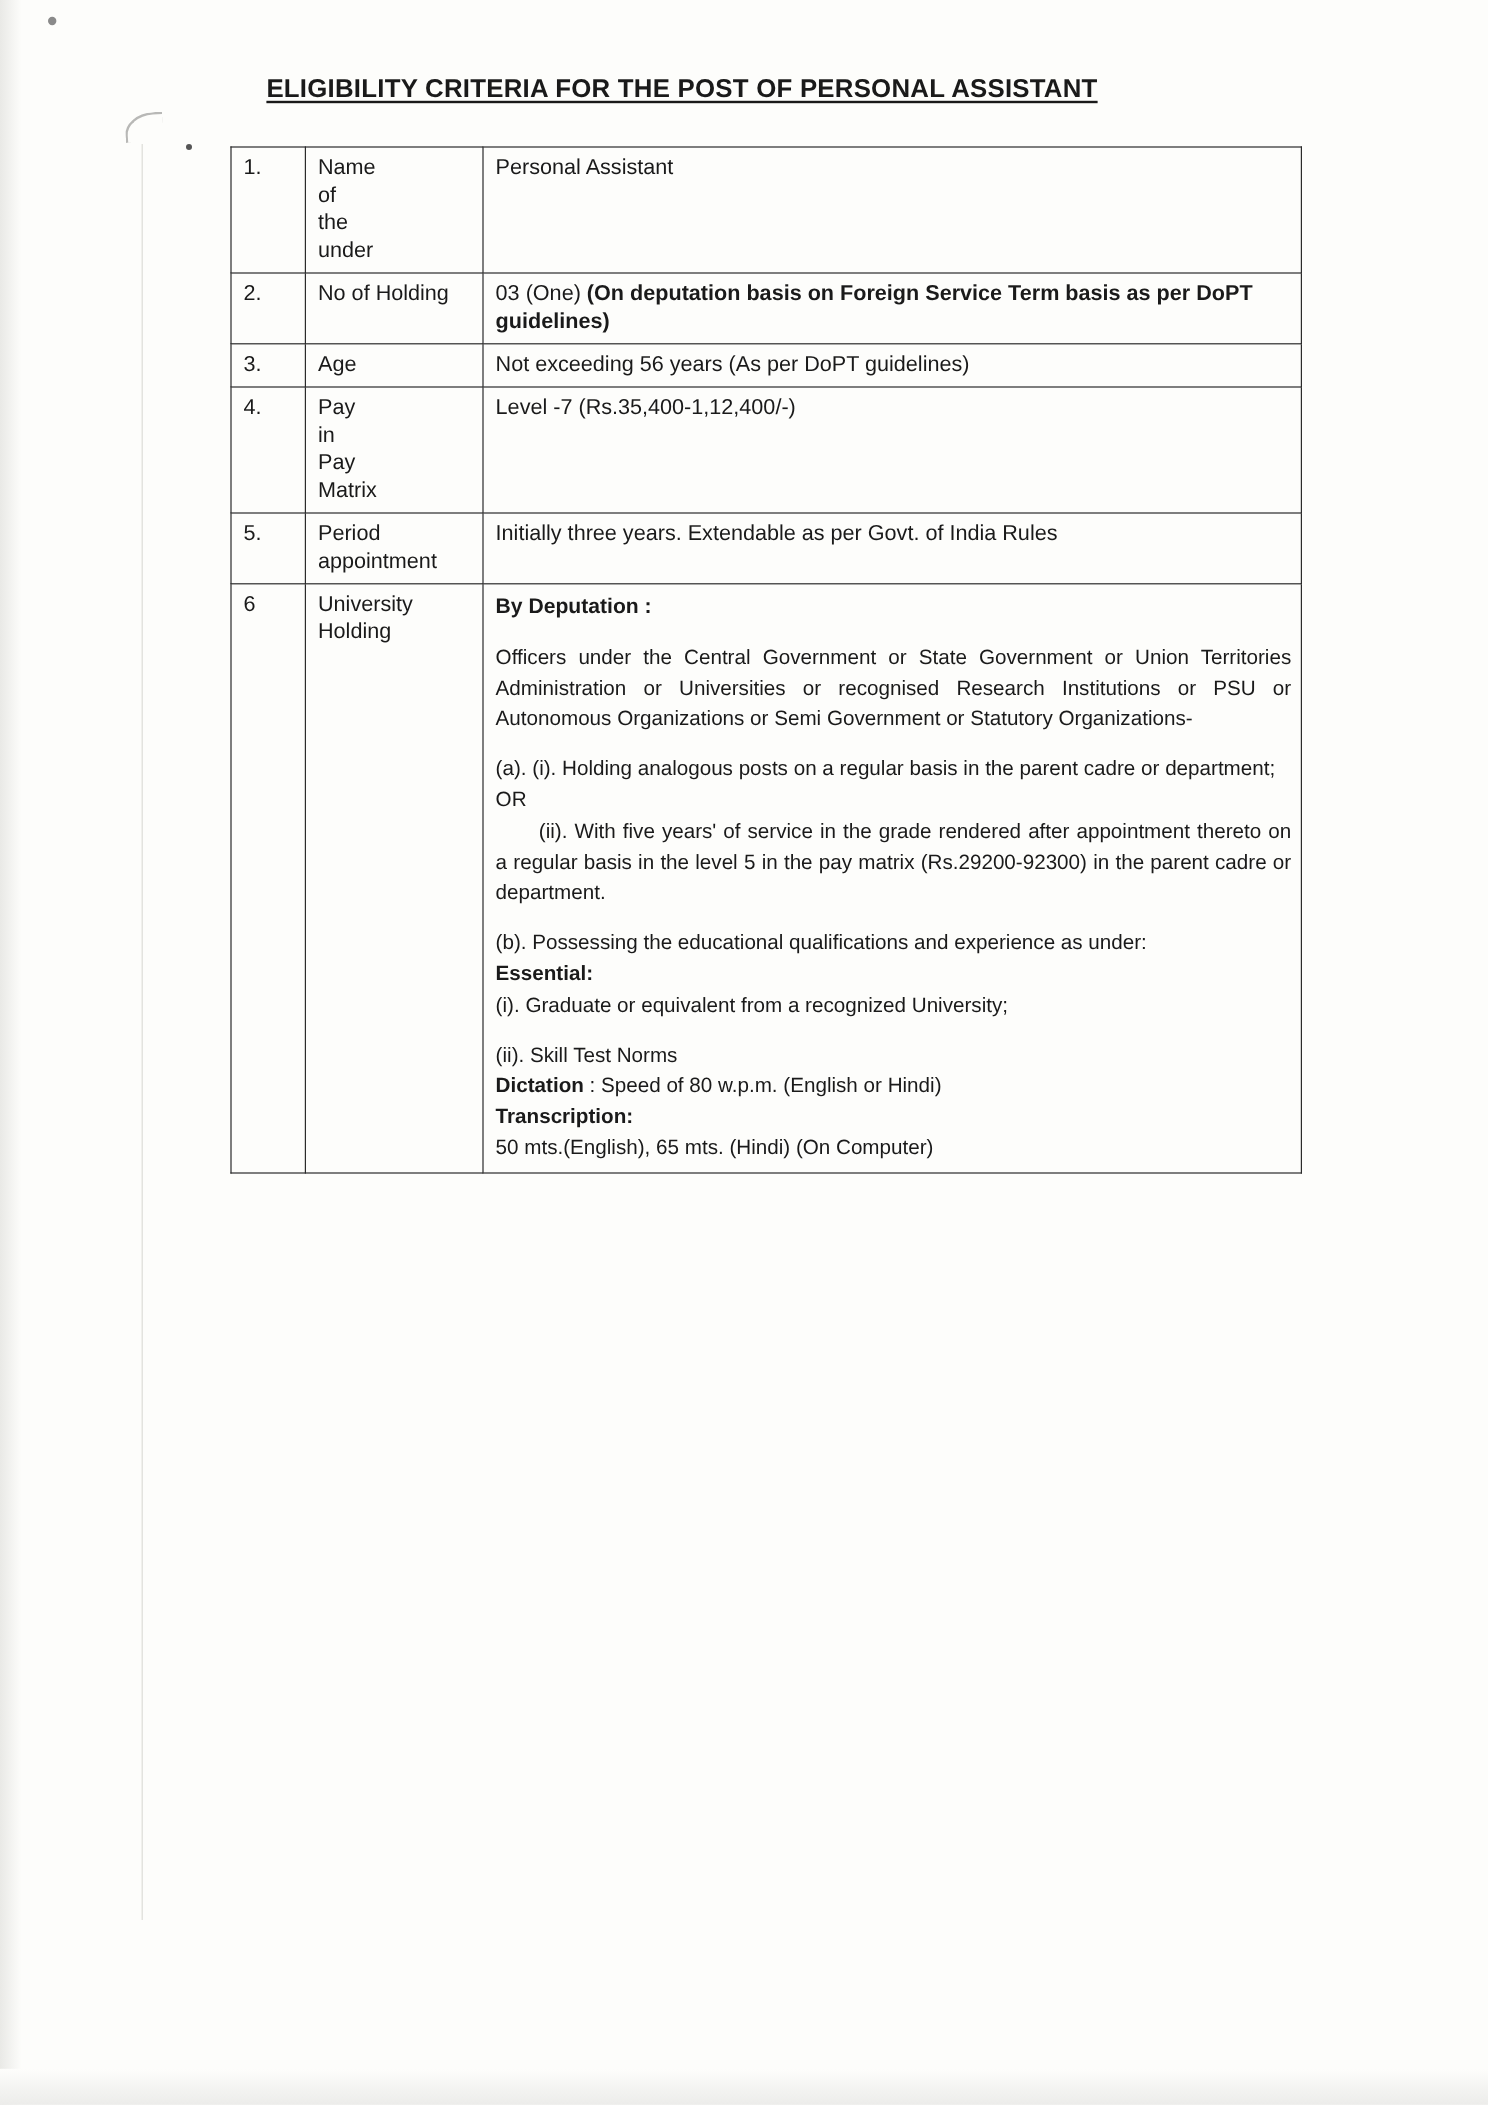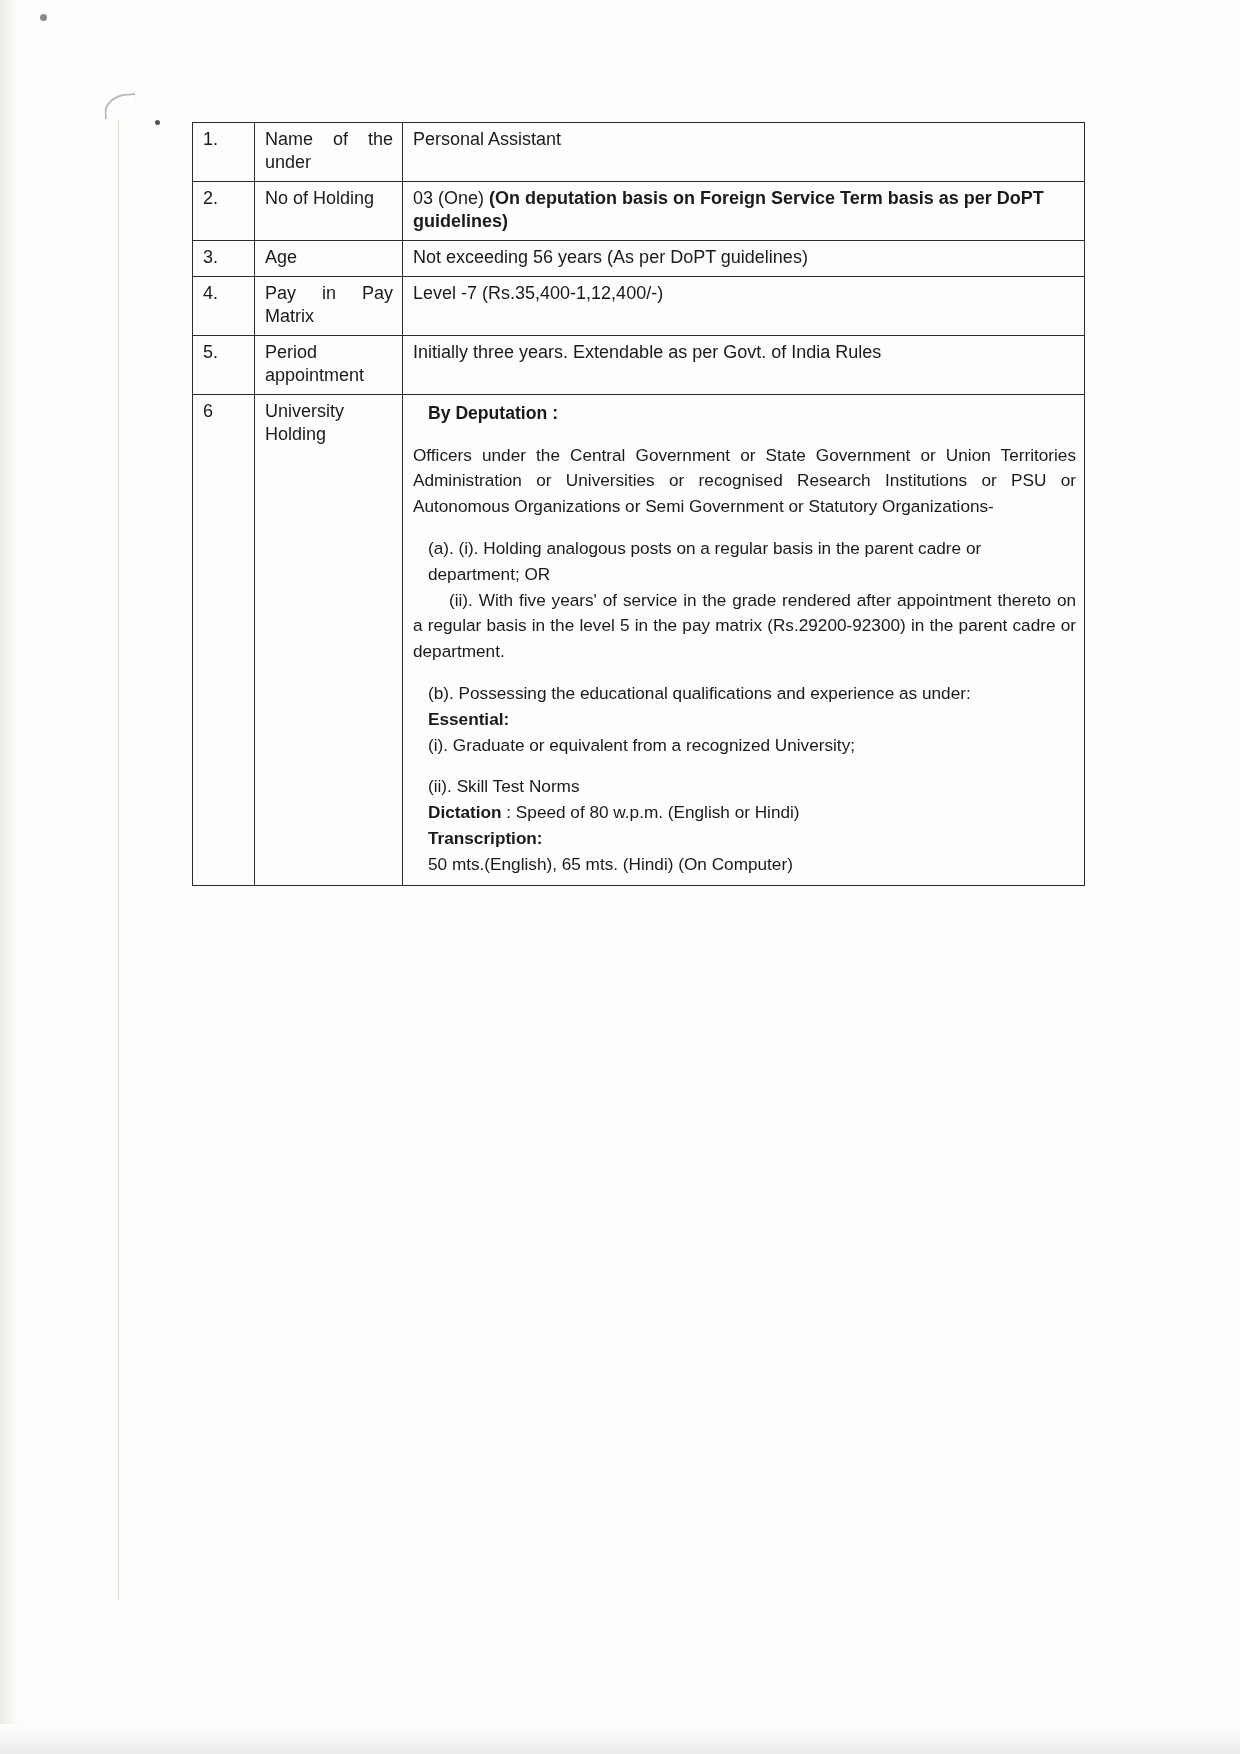--- a/index.html
+++ b/index.html
@@ -105,54 +105,56 @@
     padding-left: 10px;
   }
   td.value {
     padding-left: 14px;
     font-size: 18.5px;
   }
   .justify-label {
     display: flex;
     justify-content: space-between;
     width: 128px;
+    flex-direction: column;
   }
   .label-line2 { display: block; }
 
   b, strong { font-weight: bold; }
 
   
   .elig-body {
     font-size: 17.2px;
     line-height: 1.5;
   }
   .elig-body p {
     margin: 0 0 16px 0;
     text-align: justify;
   }
   .elig-body p.tight { margin-bottom: 0; }
-  .elig-body p.nojust { text-align: left; margin-left: 15px; }
+  .elig-body p.nojust { text-align: left; }
   .indent { display: inline-block; width: 36px; }
   .elig-head {
     font-weight: bold;
     margin: 0 0 24px 0;
     font-size: 17.6px;
   }
 </style>
 </head>
 <body>
 
 <div class="page">
   <div class="scan-edge-left"></div>
   <div class="scan-edge-bottom"></div>
   <div class="speck speck-1"></div>
   <div class="speck speck-2"></div>
   <div class="arc"></div>
   <div class="vline"></div>
 
+  <div class="doc-title">ELIGIBILITY CRITERIA FOR THE POST OF PERSONAL ASSISTANT</div>
 
   <table class="criteria">
     <colgroup>
       <col class="c-sl">
         <col class="c-label">
         <col class="c-value">
     </colgroup>
     <tbody>
       <tr>
         <td class="sl">1.</td>

